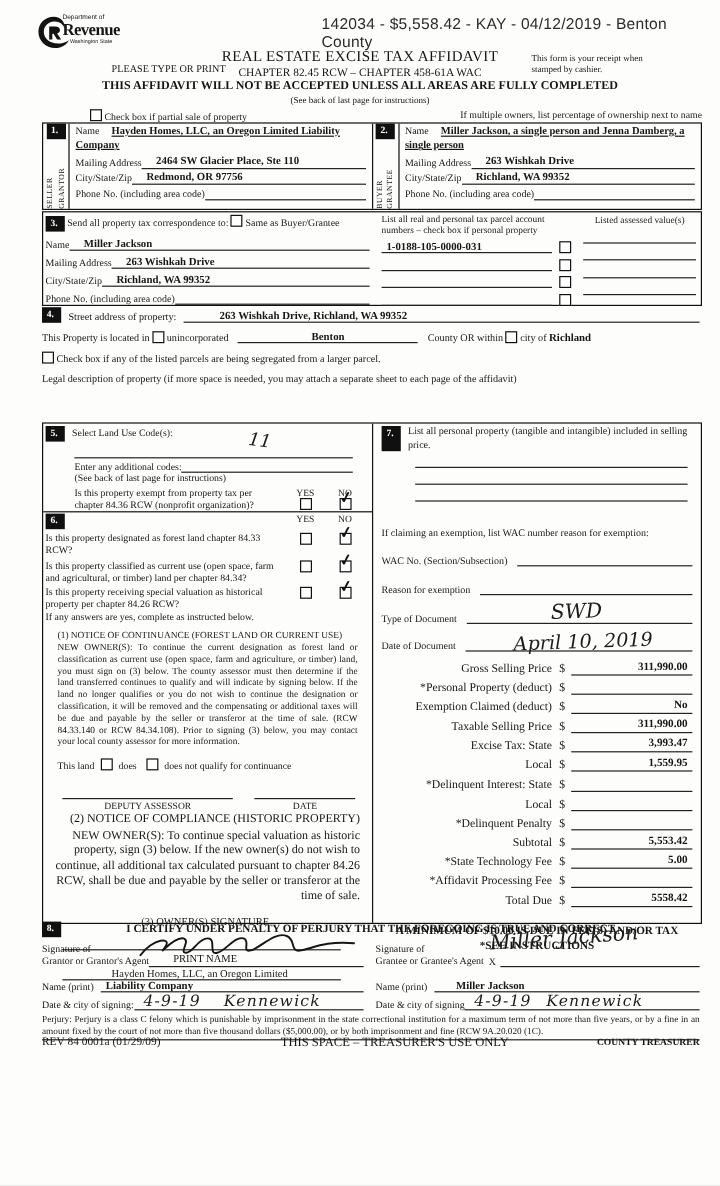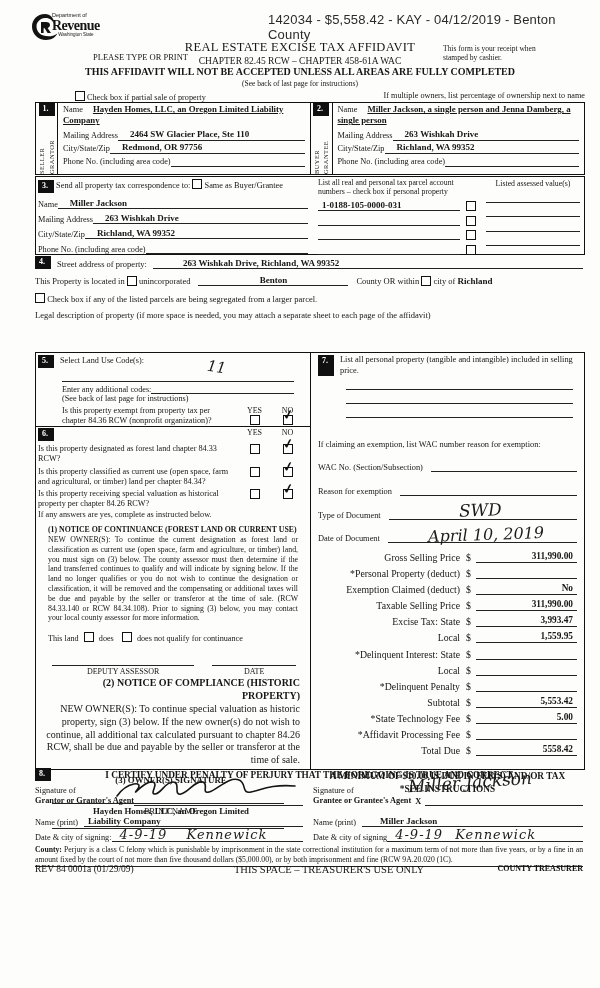--- a/index.html
+++ b/index.html
@@ -1,18 +1,18 @@
 <!DOCTYPE html>
 <html><head>
 <meta charset="utf-8">
 <style>
   html,body{margin:0;padding:0;background:#ddd;}
   .page{position:relative;width:600px;height:988px;background:#fdfdfb;font-family:"Liberation Serif",serif;color:#161616;overflow:hidden;margin:0 auto;}
   .abs{position:absolute;}
-  .b{font-weight:bold;}
+  .b{font-weight:normal;}
   .c{text-align:center;}
   
   .numbox{display:inline-block;background:#101010;color:#fff;font-size:8px;font-weight:bold;padding:1px 6px 2px 4px;line-height:10px;}
   
   .cb{display:inline-block;width:8px;height:8px;border:1px solid #111;position:relative;vertical-align:-1px;background:#fff;}
   .cb.checked::after{content:"✓";position:absolute;left:-1px;top:-9px;font-size:13px;font-weight:bold;transform:rotate(-10deg);color:#111;}
   
   .fl{flex:1;border-bottom:1px solid #222;min-height:10px;position:relative;}
   .tv{font-weight:bold;font-size:9px;}
   .hand{font-family:"DejaVu Serif",serif;font-style:italic;color:#1c1c1c;}
@@ -521,21 +521,21 @@
           <span class="fl">
             <span class="hand handfill" style="position:absolute;left:8px;bottom:-1px">4-9-19</span>
             <span class="hand handfill" style="position:absolute;left:68px;bottom:-1px">Kennewick</span>
             </span>
           </div>
       </div>
     </div>
   </div>
 
   <div class="abs perjury">
-    <span class="b">County:</span><span> Perjury is a class C felony which is punishable by imprisonment in the state correctional institution for a maximum term of not more than five years, or by a fine in an amount fixed by the court of not more than five thousand dollars ($5,000.00), or by both imprisonment and fine (RCW 9A.20.020 (1C).</span>
+    <span class="b">Perjury:</span><span> Perjury is a class C felony which is punishable by imprisonment in the state correctional institution for a maximum term of not more than five years, or by a fine in an amount fixed by the court of not more than five thousand dollars ($5,000.00), or by both imprisonment and fine (RCW 9A.20.020 (1C).</span>
   </div>
   <div class="abs footer">
     <div class="rev">REV 84 0001a (01/29/09)</div>
     <div class="tspace">THIS SPACE – TREASURER'S USE ONLY</div>
     <div class="ctreas">COUNTY TREASURER</div>
   </div>
 
 </div>
 
 </body></html>

